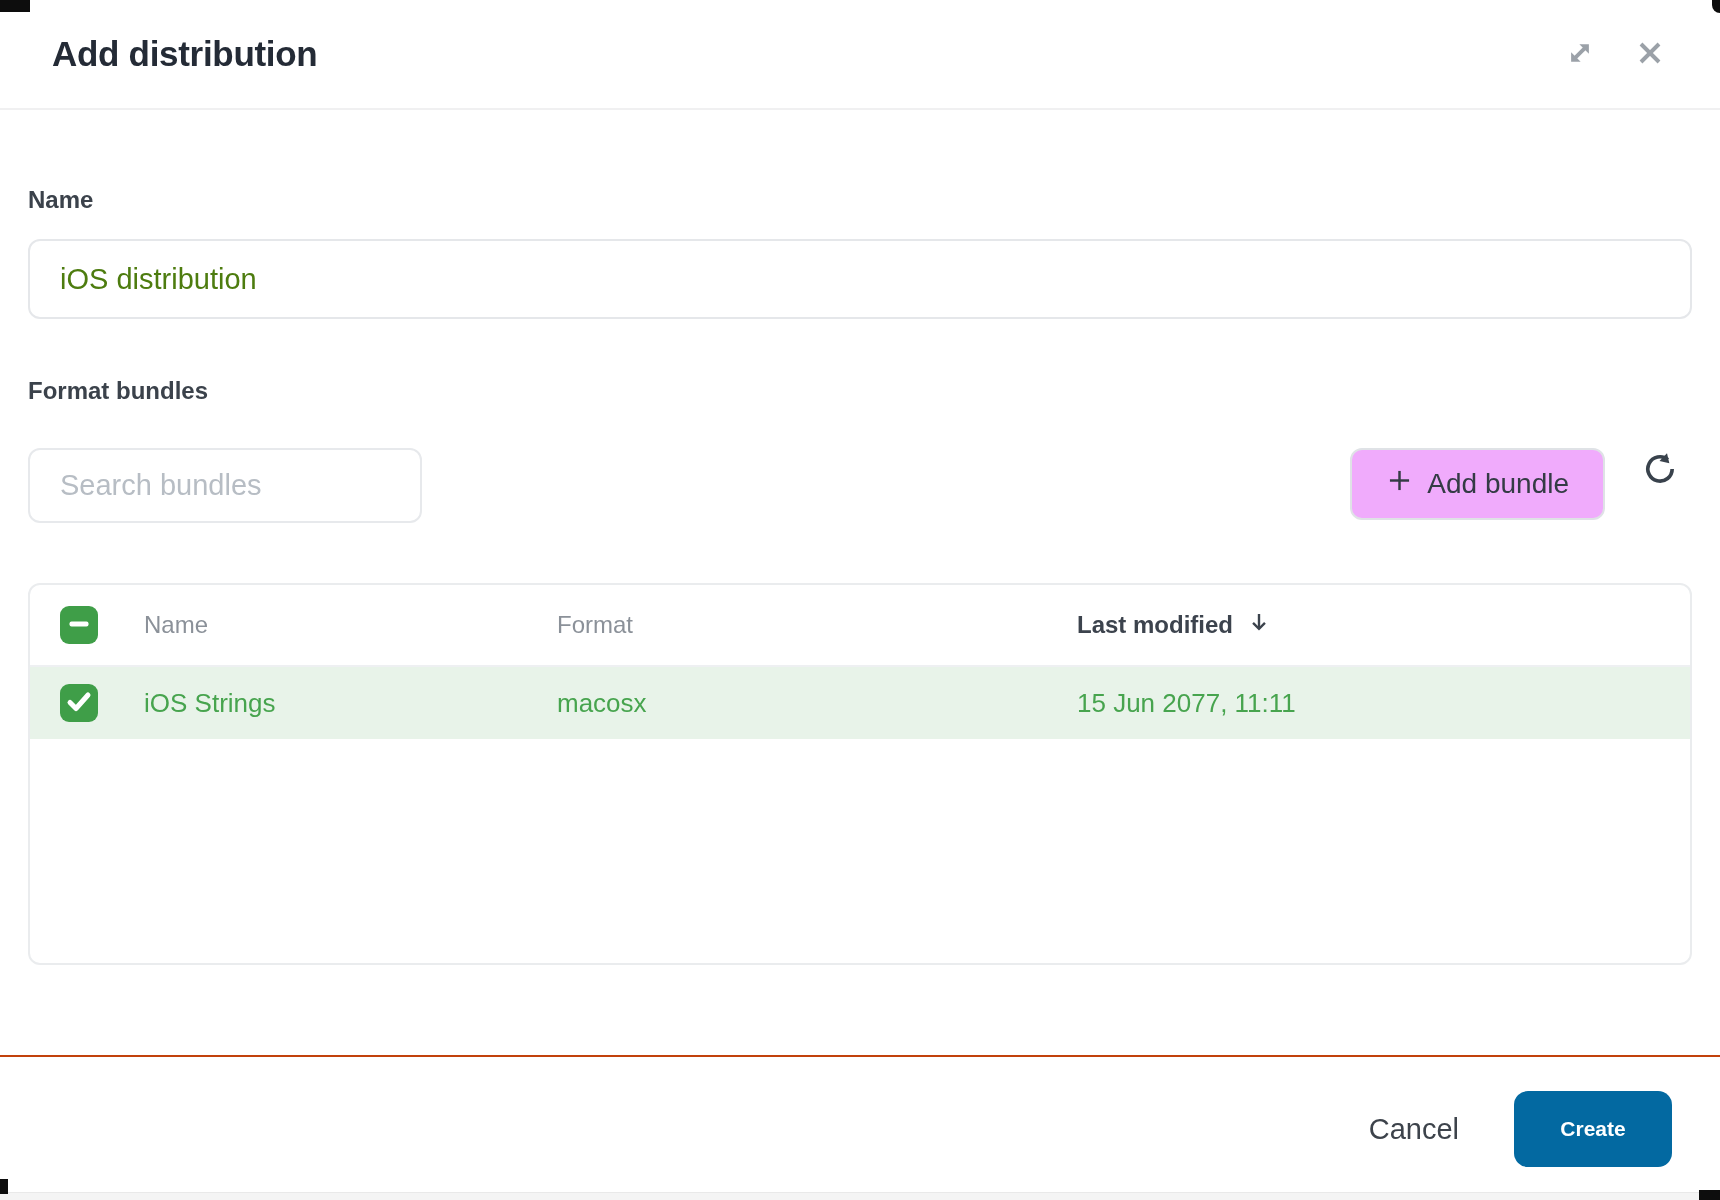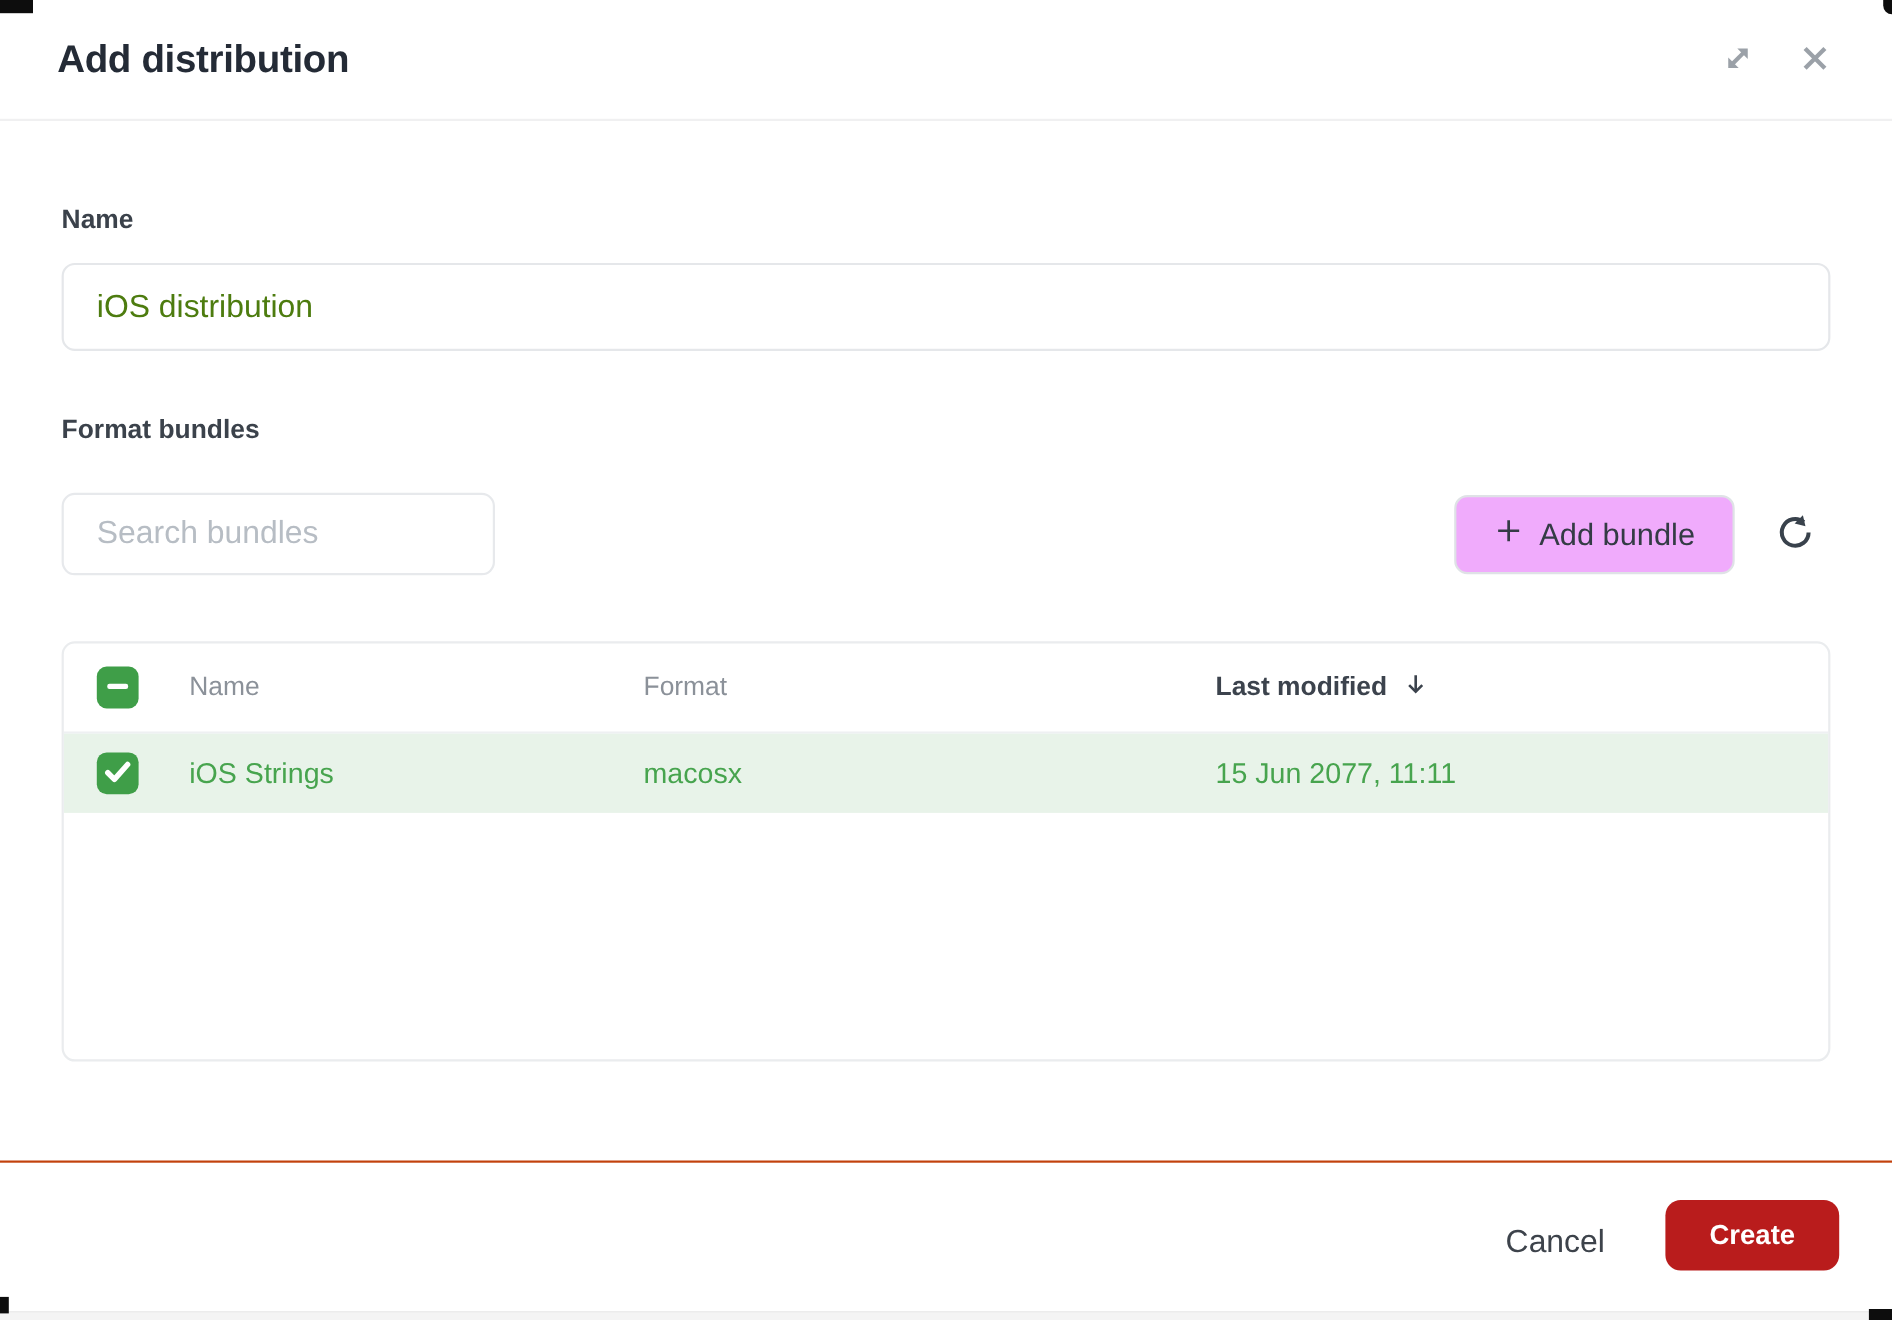--- a/index.html
+++ b/index.html
@@ -27,21 +27,21 @@
     color: #242b36;
   }
   .window-controls { display: flex; align-items: center; gap: 30px; }
   .icon-btn {
     background: none; border: none; cursor: pointer;
     width: 40px; height: 40px; display: flex; align-items: center; justify-content: center;
     padding: 0;
   }
 
   
-  .modal-body { flex: 1; padding: 0 56px; }
+  .modal-body { flex: 1; padding: 0 28px; }
 
   .field-label {
     font-size: 24px; font-weight: 600; color: #3b424b;
   }
   .name-label { margin-top: 76px; }
 
   .text-input {
     display: block; width: 100%;
     height: 80px; margin-top: 25px;
     border: 2px solid #e5e7ea; border-radius: 12px;
@@ -49,21 +49,21 @@
     font-size: 29px; color: #4d7c0f;
     padding: 0 30px;
     outline: none; background: #fff;
   }
   .text-input::placeholder { color: #b7bdc4; }
 
   .bundles-label { margin-top: 58px; }
 
   .controls-row {
     margin-top: 43px;
-    display: flex; align-items: center;
+    display: flex; align-items: flex-start;
   }
   .search-input {
     width: 394px; height: 75px; margin-top: 0;
     border-color: #e7e9ec;
   }
   .controls-spacer { flex: 1; }
   .add-bundle-btn {
     height: 72px; padding: 0 34px;
     display: flex; align-items: center; gap: 14px;
     background: #f0abfc; border: 2px solid #dfe2e6; border-radius: 12px;
@@ -107,24 +107,24 @@
     padding: 34px 48px 0 48px;
     position: relative;
   }
   .cancel-btn {
     background: none; border: none; cursor: pointer;
     font-family: "Liberation Sans", sans-serif;
     font-size: 29px; color: #3d434b;
     height: 76px; padding: 0 10px; margin-right: 45px;
   }
   .create-btn {
-    width: 158px; height: 64px;
-    background: #b91c1c; border: none; border-radius: 14px; cursor: pointer;
-    font-family: "Liberation Sans", sans-serif;
-    font-size: 25px; font-weight: 700; color: #ffffff;
+    width: 158px; height: 76px;
+    background: #0369a1; border: none; border-radius: 14px; cursor: pointer;
+    font-family: "Liberation Sans", sans-serif;
+    font-size: 21px; font-weight: 700; color: #ffffff;
   }
 
   
   .artifact { position: absolute; background: #0d0d0d; z-index: 5; }
   .art-tl { left: 0; top: 0; width: 30px; height: 12px; }
   .art-tr { right: 0; top: 0; width: 8px; height: 13px; border-bottom-left-radius: 10px; }
   .art-bl { left: 0; bottom: 6px; width: 8px; height: 15px; }
   .art-br { right: 0; bottom: 0; width: 21px; height: 10px; }
   .bottom-strip {
     position: absolute; left: 0; bottom: 0; width: 100%; height: 8px;

